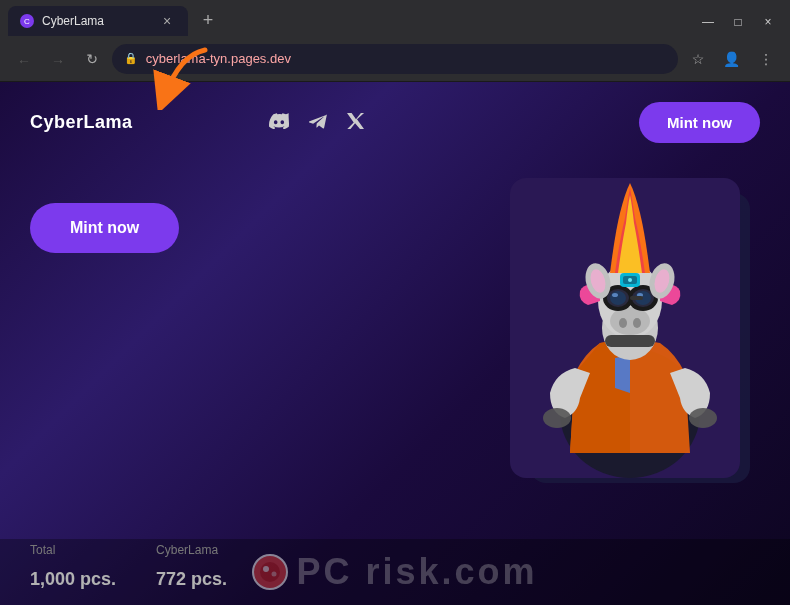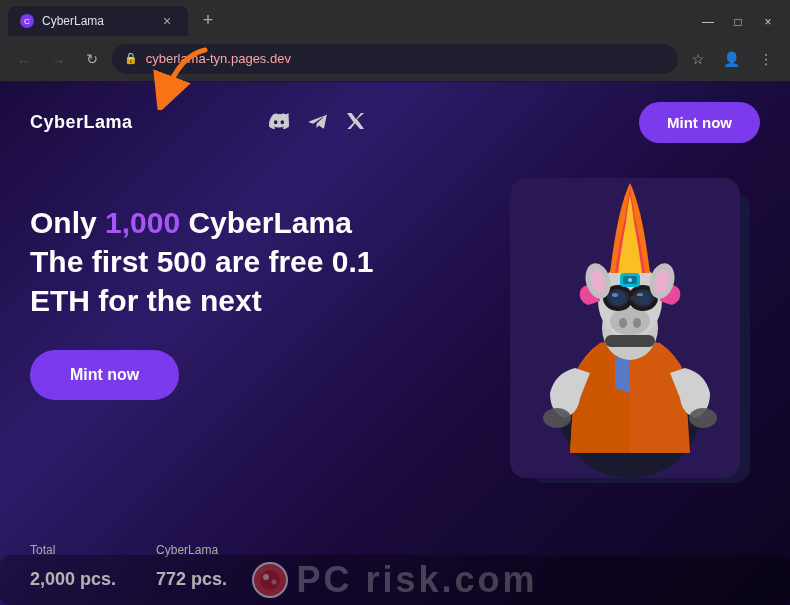--- a/index.html
+++ b/index.html
@@ -47,21 +47,21 @@
     .nft-image-container { width: 260px; height: 320px; position: relative; margin-left: 20px; margin-top: -10px; }
 
     
     .stats-row { display: flex; align-items: flex-start; padding: 15px 30px 15px 30px; gap: 40px; }
     .stat-item { }
     .stat-label { color: #aaa; font-size: 12px; margin-bottom: 12px; }
     .stat-value { color: white; font-size: 18px; font-weight: 700; }
     .stat-value.highlight { color: #a855f7; }
 
     
-    .watermark { position: absolute; bottom: 0; left: 0; right: 0; height: 50px; background: rgba(0,0,0,0.3); display: flex; align-items: center; justify-content: center; z-index: 50; border-radius: 10px; }
+    .watermark { position: absolute; bottom: 0; left: 0; right: 0; height: 66px; background: rgba(0,0,0,0.3); display: flex; align-items: center; justify-content: center; z-index: 50; }
     .watermark-dot { width: 36px; height: 36px; border-radius: 50%; background: #e53e3e; border: 2px solid #fff; margin-right: 8px; display: flex; align-items: center; justify-content: center; font-size: 10px; color: white; }
 
     
     .orange-arrow { position: absolute; top: 45px; left: 150px; z-index: 200; pointer-events: none; }
   </style>
 </head>
 <body>
 
 <div class="browser-frame">
 
@@ -129,25 +129,20 @@
           <svg width="18" height="16" viewBox="0 0 18 16" fill="#ccc">
             <path d="M17.1 0h-3.2L9 6.2 4.6 0H0l6.7 9.5L.3 16h3.2l4.6-5.7 4.9 5.7H17l-7-9.8L17.1 0z"></path>
           </svg>
         </span>
       </div>
       <button class="mint-btn-nav">Mint now</button>
     </nav>
 
     <div class="hero">
       <div class="hero-text">
-        <div class="hero-heading">
-          <span>Only </span><span class="highlight">1,000</span><span> CyberLama</span><br>
-          <span>The first 500 are free 0.1</span><br>
-          <span>ETH for the next</span>
-        </div>
         <button class="mint-btn-hero">Mint now</button>
       </div>
 
       <div class="nft-image-container">
         <svg width="260" height="320" viewBox="0 0 260 320">
 
           <rect x="30" y="20" width="220" height="290" rx="16" fill="#1a1a3e" opacity="0.8"></rect>
           <rect x="20" y="10" width="220" height="290" rx="16" fill="#231645" opacity="0.9"></rect>
           <rect x="10" y="5" width="230" height="300" rx="16" fill="#2a1854"></rect>
 
@@ -203,21 +198,21 @@
           <ellipse cx="203" cy="245" rx="14" ry="10" fill="#555" opacity="0.9"></ellipse>
 
           <rect x="105" y="162" width="50" height="12" rx="6" fill="#444"></rect>
         </svg>
       </div>
     </div>
 
     <div class="stats-row">
       <div class="stat-item">
         <div class="stat-label">Total</div>
-        <div class="stat-value">2,000 pcs.</div>
+        <div class="stat-value">1,000 pcs.</div>
       </div>
       <div class="stat-item">
         <div class="stat-label">CyberLama</div>
         <div class="stat-value">772 pcs.</div>
       </div>
     </div>
 
     <div class="watermark">
       <div style="display:flex; align-items:center; opacity:0.5;">
         <div class="watermark-dot">

